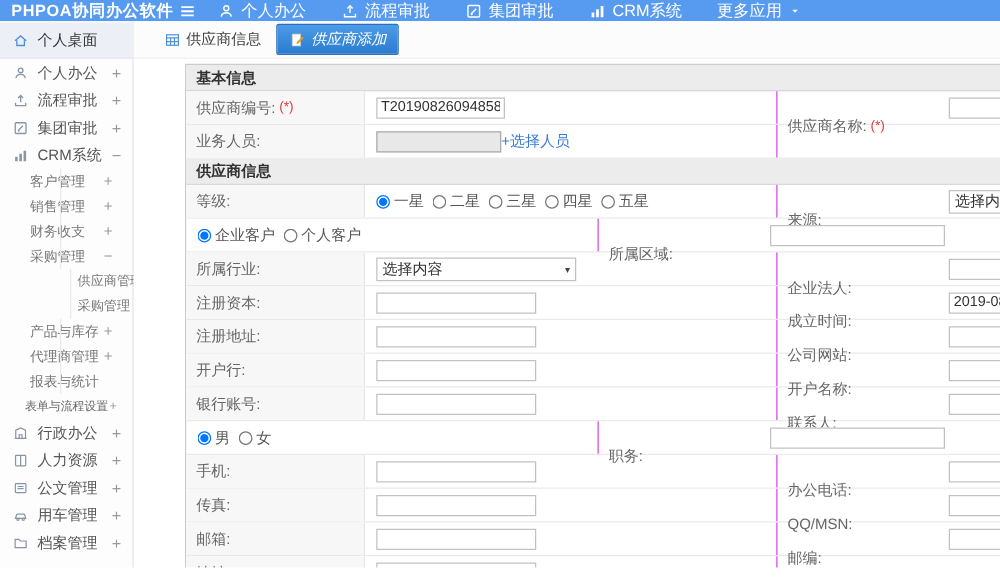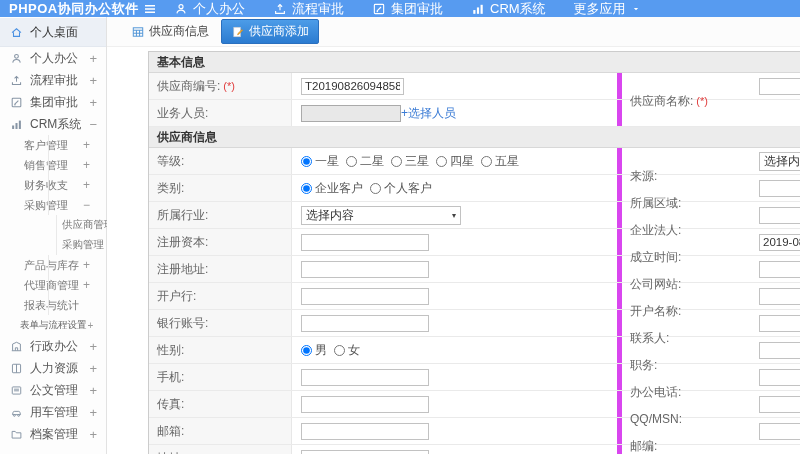--- a/index.html
+++ b/index.html
@@ -36,33 +36,33 @@
   .side-item.active { background:#ecf0f6; height:29px; color:#333; border-bottom:1px solid #e3e8ef; }
   .side-item.active .ic { color:var(--accent,#4a90e2); }
 
   
   .content { flex:1; position:relative; overflow:hidden; background:#fff; }
   .tabbar { height:30px; display:flex; align-items:center; gap:12px; padding-left:24px;
     background:#fcfcfc; border-bottom:1px solid #efefef; }
   .tab { display:flex; align-items:center; gap:4px; font-size:12px; color:#444; cursor:pointer; white-space:nowrap; }
   .tab .ic svg { width:14px; height:14px; display:block; }
   .tab.active { background:linear-gradient(#4c9ce8,#2b7bd0); border:1px solid #2a6fbe; color:#fff;
-    padding:3px 9px; border-radius:2px; }
+    padding:3px 9px; border-radius:2px;font-style:italic; }
 
   
   .form-panel { margin:4px 0 0 41px; width:900px; border:1px solid #cccccc; background:#fff; }
   .sec-header { height:21px; line-height:21px; background:#ececec; border-bottom:1px solid #d8d8d8;
     font-size:12px; font-weight:bold; color:#333; padding-left:8px; }
   .frow { display:flex; height:27px; border-bottom:1px solid #eaeaea; font-size:12px; }
   .cell { display:flex; align-items:center; }
   .lab { background:#f7f7f7; color:#666; padding-left:8px; border-right:1px solid #e7e7e7; white-space:nowrap; }
   .lab1 { width:143px;align-items:center; }
   .lab2 { width:128px;margin-top:28px; }
   .val { padding-left:9px; }
-  .val1 { width:330px; border-right:5px solid #d946ef; }
+  .val1 { width:330px; border-right:1px solid #d946ef; }
   .val2 { flex:1; }
   .req { color:var(--required,#e03e3e); margin-left:3px; font-size:11px; }
   .form-input { height:17px; border:1px solid #c2c2c2; font-size:11.5px; padding:0 3px; color:#333;
     font-family:inherit; background:#fff; }
   .form-input.gray { background:#e8e8e8; border-color:#aaaaaa; }
   .select-box { height:19px; border:1px solid #c2c2c2; background:#fff; display:flex; align-items:center;
     justify-content:space-between; padding:0 4px; color:#333; cursor:pointer; }
   .select-box .arr { font-size:8px; color:#444; margin-left:6px; }
   .radio-opt { display:inline-flex; align-items:center; margin-right:7px; color:#555; cursor:pointer; }
   .radio-opt input { width:11px; height:11px; margin:0 3px 0 0; }
@@ -350,23 +350,20 @@
           <div class="cell lab lab2">
             <span>来源:</span>
           </div>
           <div class="cell val val2">
             <div class="select-box" style="width: 140px;">
               <span>选择内容</span>
             </div>
           </div>
         </div>
         <div class="frow">
-          <div class="cell lab lab1">
-            <span>类别:</span>
-          </div>
           <div class="cell val val1">
             <label class="radio-opt">
               <input type="radio" name="category" checked="" style="">
               <span>企业客户</span>
             </label>
             <label class="radio-opt">
               <input type="radio" name="category" style="">
               <span>个人客户</span>
             </label>
           </div>
@@ -444,23 +441,20 @@
             <input class="form-input" type="text" style="width: 128px;">
           </div>
           <div class="cell lab lab2">
             <span>联系人:</span>
           </div>
           <div class="cell val val2">
             <input class="form-input" type="text" style="width: 140px;">
           </div>
         </div>
         <div class="frow">
-          <div class="cell lab lab1">
-            <span>性别:</span>
-          </div>
           <div class="cell val val1">
             <label class="radio-opt">
               <input type="radio" name="gender" checked="" style="">
               <span>男</span>
             </label>
             <label class="radio-opt">
               <input type="radio" name="gender" style="">
               <span>女</span>
             </label>
           </div>

